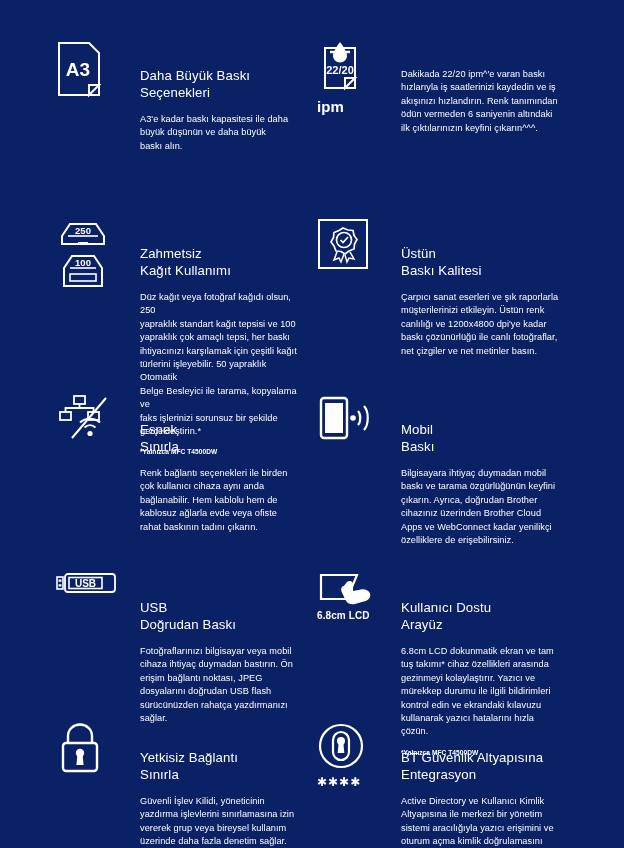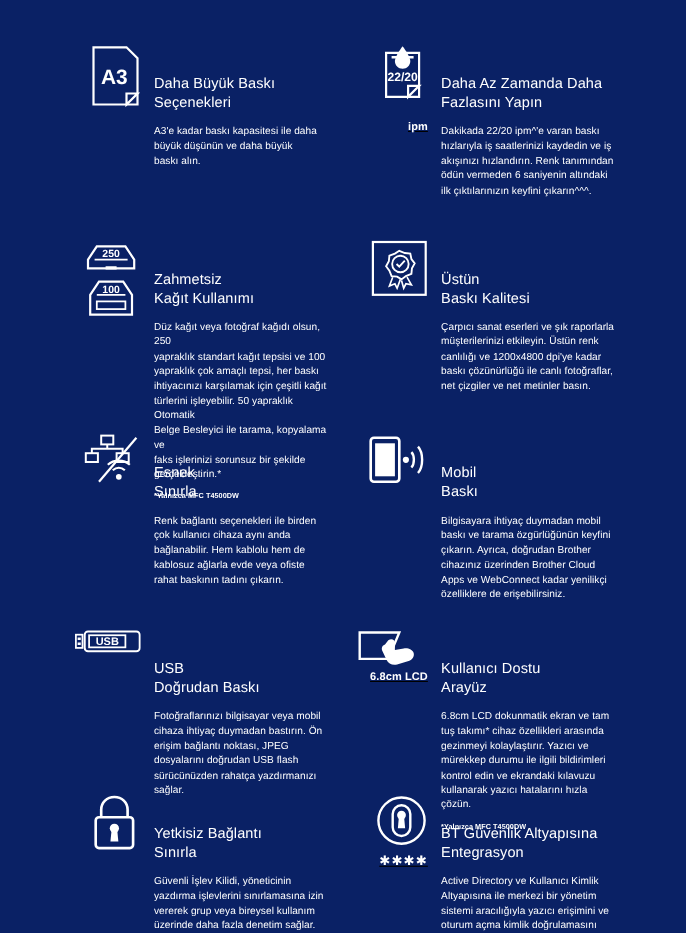--- a/index.html
+++ b/index.html
@@ -36,30 +36,29 @@
   .r2 { height: 176px; }
   .r3 { height: 178px; }
   .r4 { height: 150px; }
   .r5 { height: 150px; }
 
   .icon-col {
     width: 72px;
     min-width: 72px;
     display: flex;
     flex-direction: column;
-    align-items: flex-end;
+    align-items: flex-start;
     padding-top: 2px;
-    text-decoration: underline;
   }
   .icon-col svg { display: block; }
   .icon-caption {
     color: #ffffff;
-    font-size: 10px;
+    font-size: 15px;
     font-weight: bold;
-    margin-top: 12px;
+    margin-top: 0;
     letter-spacing: .1px;
     white-space: nowrap;
   }
   .icon-caption.wide { font-size: 10px; margin-top: 4px; }
   .stars {
     color: #ffffff;
     font-size: 12px;
     letter-spacing: 1px;
     margin-top: 6px;
     line-height: 1;
@@ -125,22 +124,20 @@
         <svg width="46" height="58" viewBox="0 0 46 58">
           <path class="st" d="M8 8 H38 V48 H8 Z"></path>
           <path class="st" d="M28 38 L38 38 L28 48 Z"></path>
           <path class="sf" d="M23 2 C23 2 16 11 16 15.5 C16 19.6 19.1 22.5 23 22.5 C26.9 22.5 30 19.6 30 15.5 C30 11 23 2 23 2 Z"></path>
           <path class="st" style="stroke-width:2.4" d="M13 12 H33"></path>
           <text x="23" y="34" class="sf" text-anchor="middle" font-family="Liberation Sans, sans-serif" font-size="11" font-weight="bold">22/20</text>
         </svg>
         <div class="icon-caption">ipm</div>
       </div>
       <div class="text-col">
-        <div class="f-title">Daha Az Zamanda Daha
-Fazlasını Yapın</div>
         <div class="f-body">Dakikada 22/20 ipm^'e varan baskı
 hızlarıyla iş saatlerinizi kaydedin ve iş
 akışınızı hızlandırın. Renk tanımından
 ödün vermeden 6 saniyenin altındaki
 ilk çıktılarınızın keyfini çıkarın^^^.</div>
       </div>
     </div>
 
     <div class="feature r2">
       <div class="icon-col">

